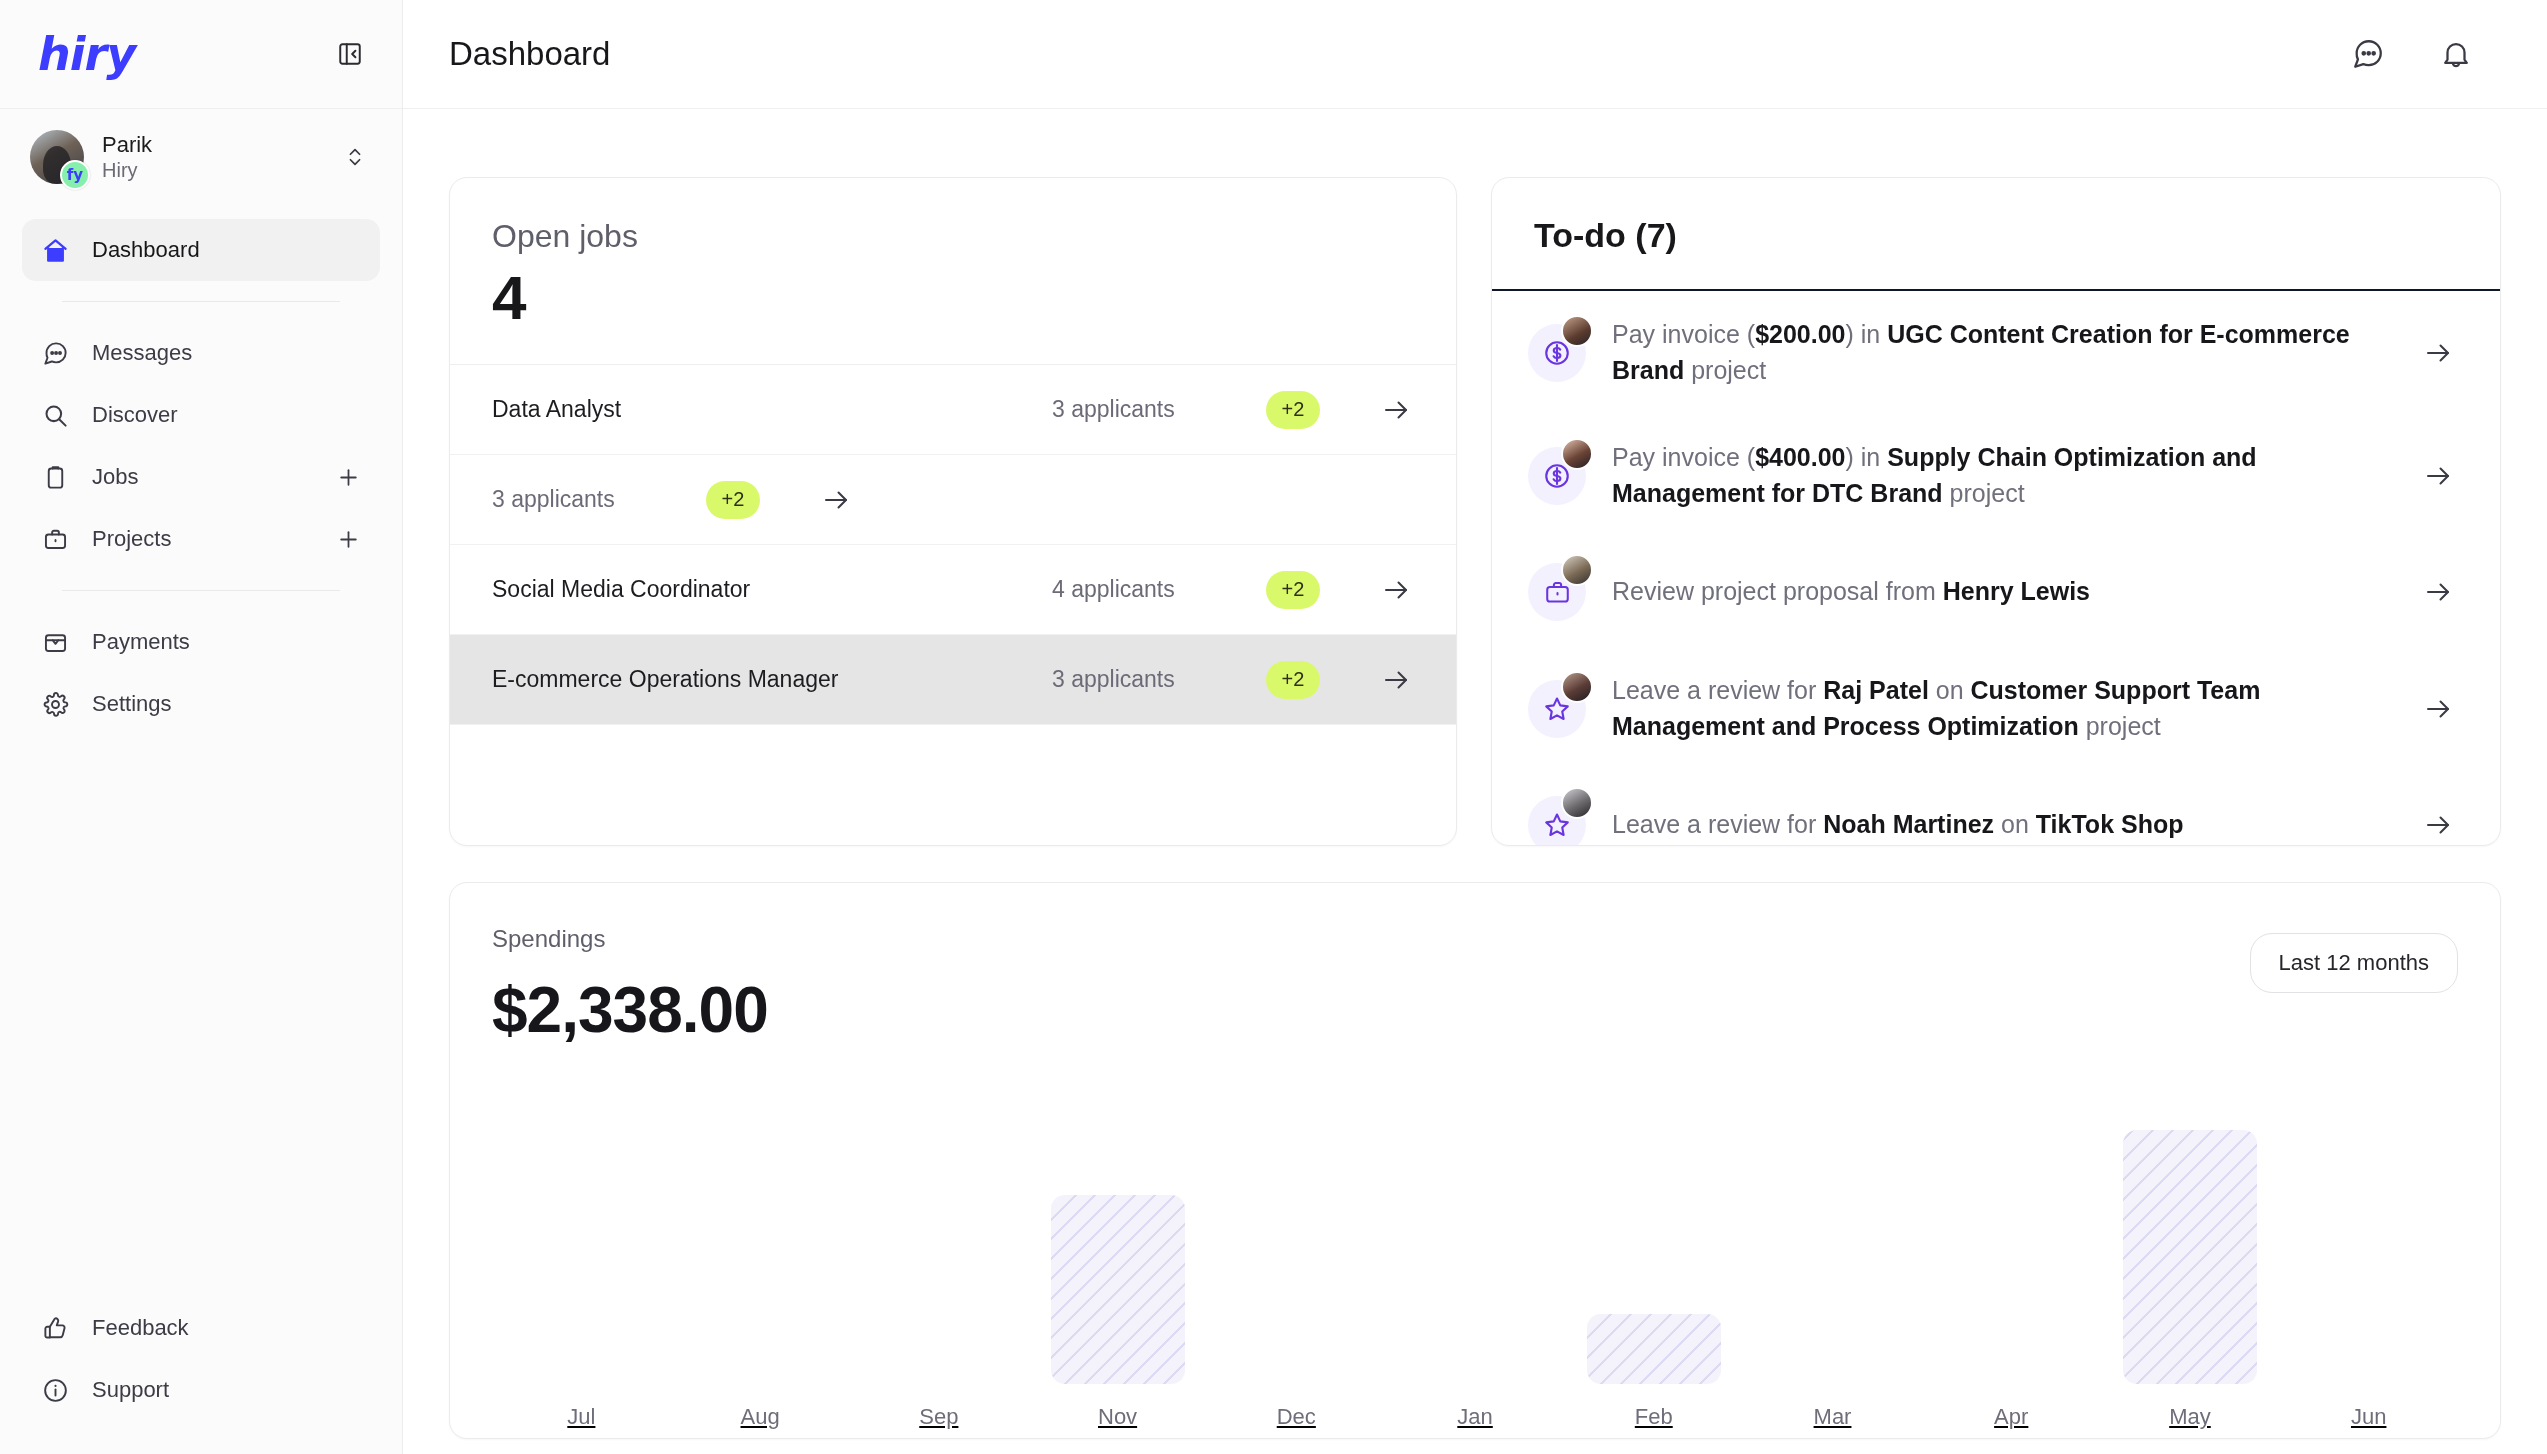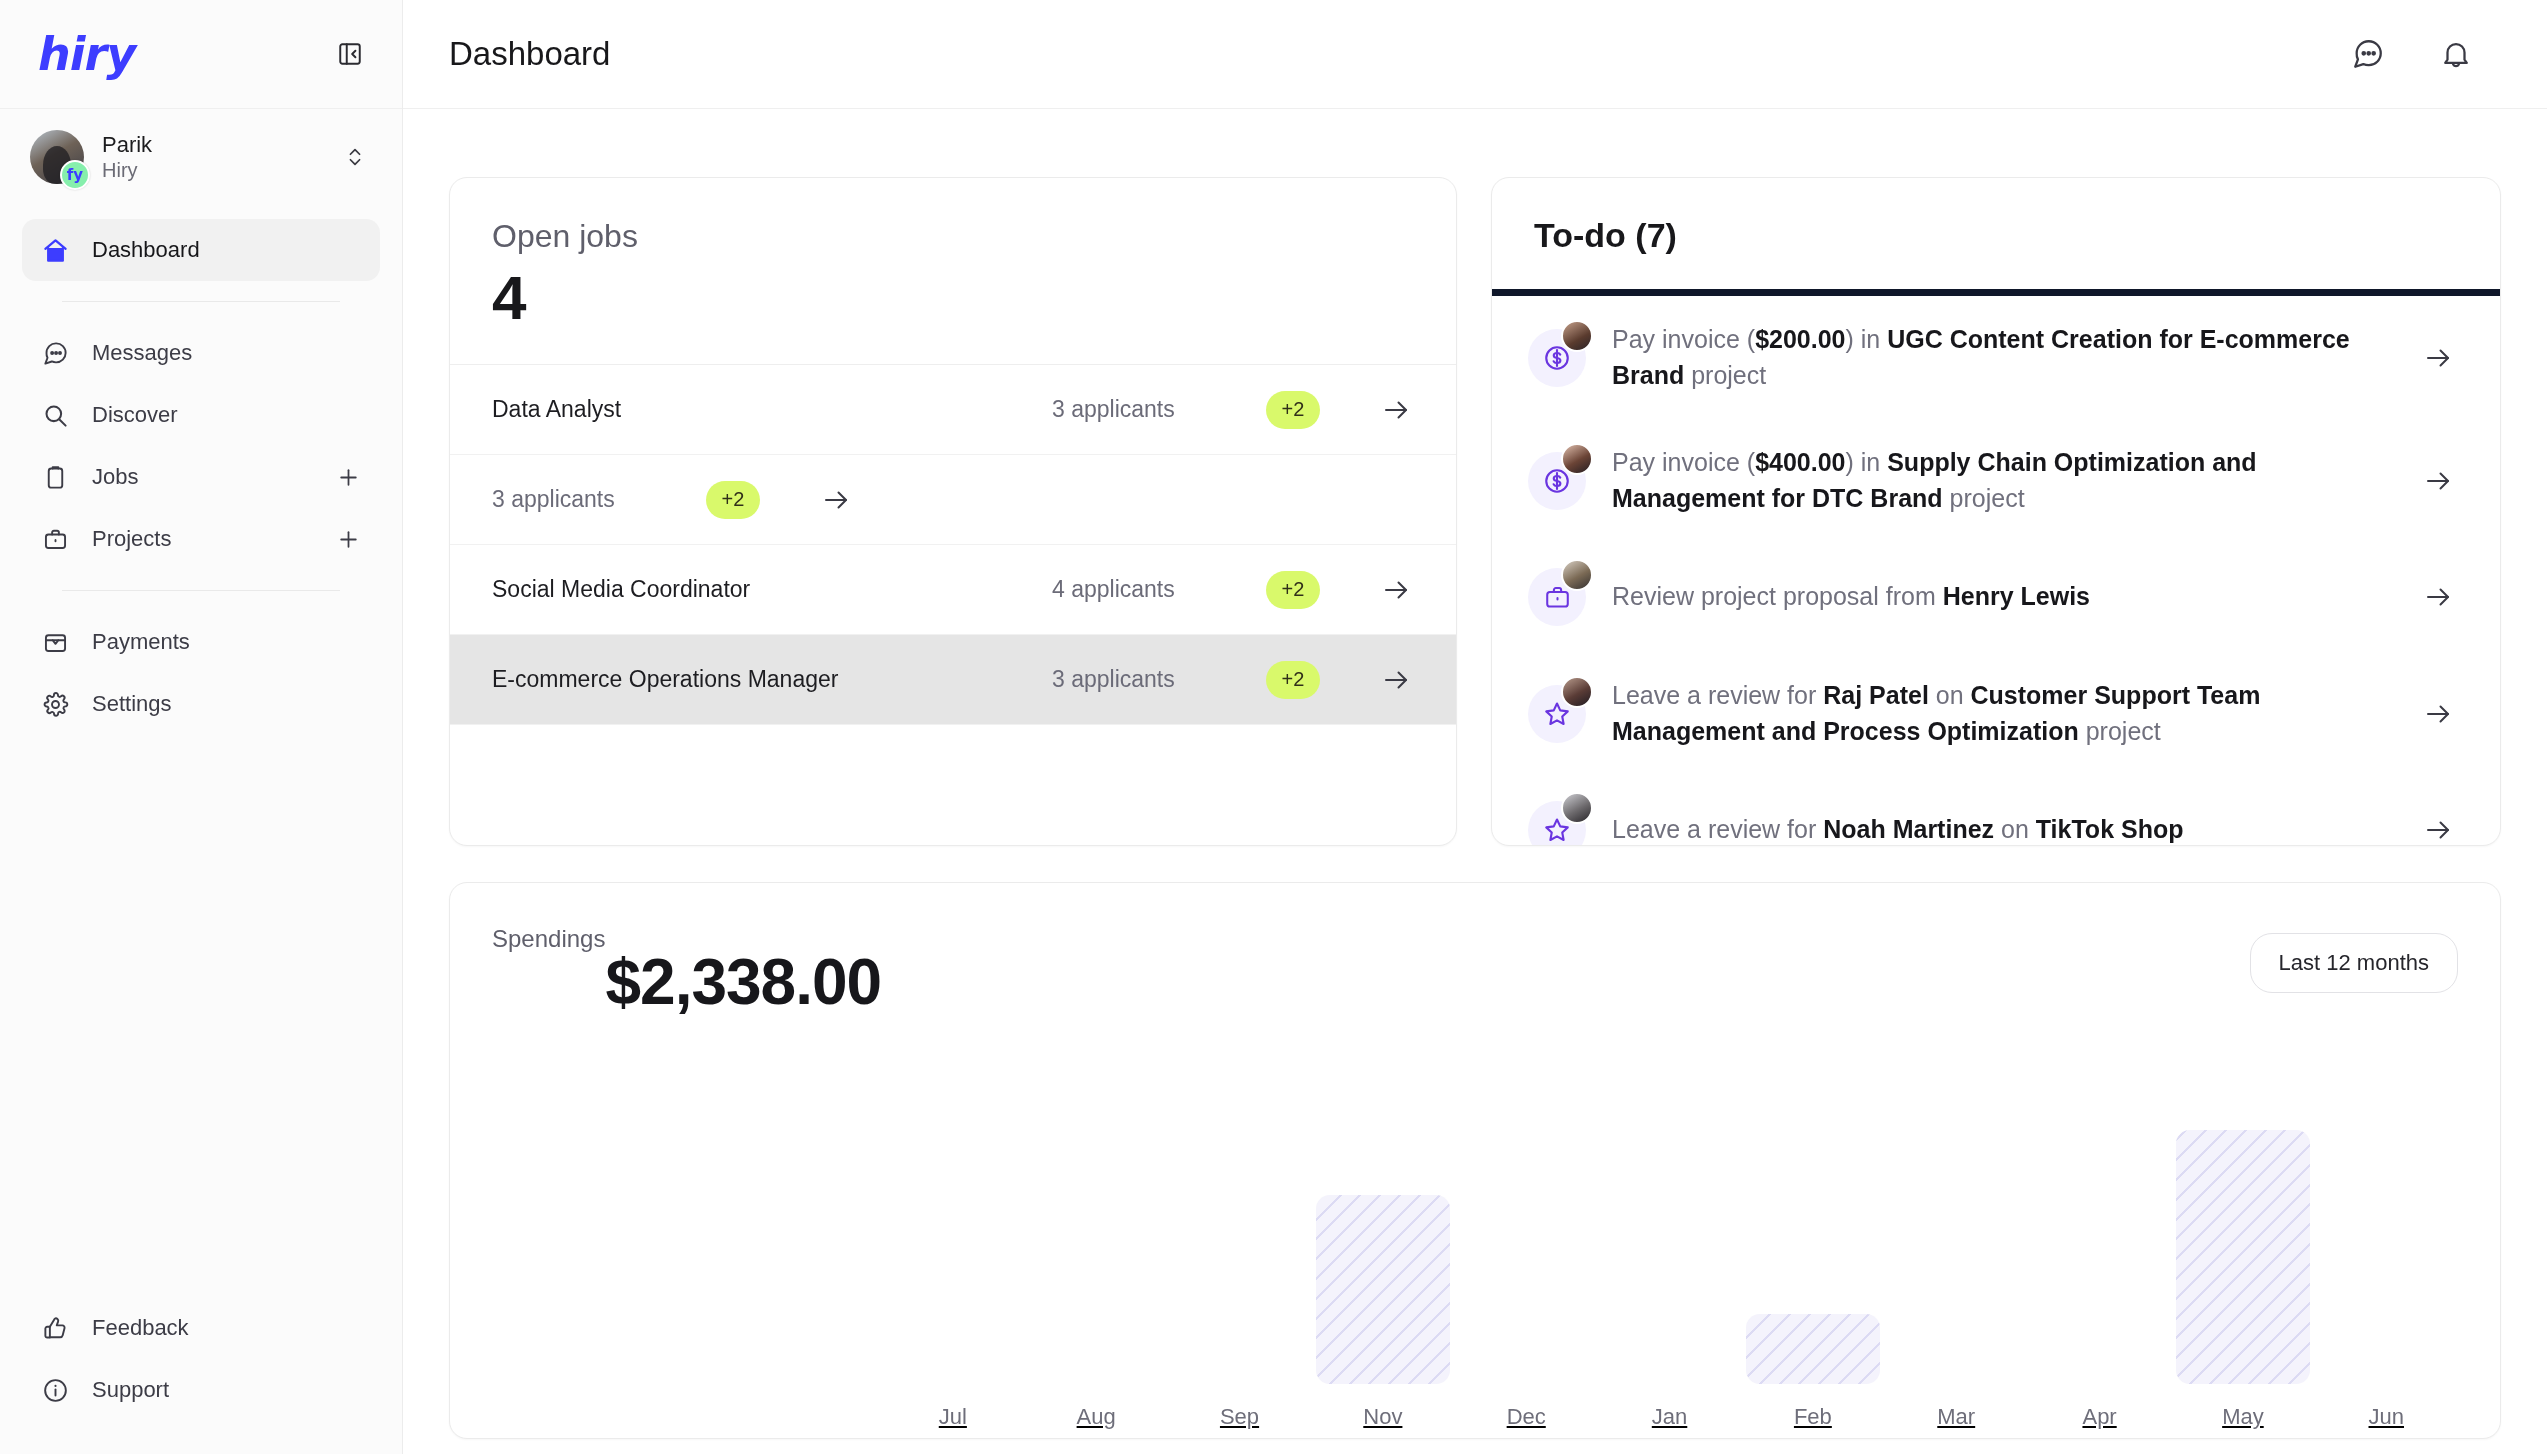--- a/index.html
+++ b/index.html
@@ -107,42 +107,42 @@
     min-width: 54px; height: 38px; padding: 0 14px; border-radius: 19px;
     background: #d9f96b; color: #303019; font-size: 20px;
     display: flex; align-items: center; justify-content: center;
     margin-right: 58px;
   }
   .arrow { width: 36px; display:flex; align-items:center; justify-content:center; }
   .jobs-fill { flex: 1; }
 
   
   .todo-card { flex: 1; height: 669px; display: flex; flex-direction: column; overflow: hidden; }
-  .todo-head { padding: 38px 42px 34px 42px; border-bottom: 7px solid #0f172a; }
+  .todo-head { padding: 38px 42px 34px 42px; border-bottom: 2px solid #0f172a; }
   .todo-title { font-size: 34px; font-weight: 700; color: #18181b; }
   .todo-list { flex: 1; overflow: hidden; }
   .todo-item {
     display: flex; align-items: center; gap: 26px;
     padding: 26px 42px 26px 36px; cursor: pointer;
   }
   .todo-ico-wrap { position: relative; width: 58px; height: 58px; flex: 0 0 58px; }
   .todo-ico-bg {
     width: 58px; height: 58px; border-radius: 50%;
     background: #f3f1fe; display: flex; align-items: center; justify-content: center;
   }
   .todo-av {
     position: absolute; right: -7px; top: -9px; width: 32px; height: 32px;
     border-radius: 50%; border: 2px solid #fff; overflow: hidden;
   }
   .todo-text { flex: 1; font-size: 25px; line-height: 1.42; color: #70707d; }
   .todo-text b { color: #17171b; font-weight: 700; }
   .todo-arrow { width: 40px; flex: 0 0 40px; display:flex; align-items:center; justify-content:center; }
 
   
-  .spend-card { margin-top: 36px; height: 557px; display: flex; padding: 42px 42px 0 42px; position: relative; }
+  .spend-card { margin-top: 36px; height: 557px; display: flex; flex-direction: column; padding: 42px 42px 0 42px; position: relative; }
   .spend-label { font-size: 24px; color: #5f5f6b; }
   .spend-amount { font-size: 64px; font-weight: 700; color: #17171b; margin-top: 20px; letter-spacing: -1px; }
   .range-btn {
     position: absolute; right: 42px; top: 50px;
     padding: 16px 28px; border: 1px solid #e2e2e6; border-radius: 22px;
     font-size: 22px; color: #26262c; background: #fff; cursor: pointer;
   }
   .chart { flex: 1; display: flex; align-items: flex-end; position: relative; margin-top: 26px; }
   .bars { display: flex; width: 100%; height: 100%; align-items: flex-end; text-decoration: underline; }
   .bcol { flex: 1; display: flex; flex-direction: column; align-items: center; justify-content: flex-end; height: 100%; }

